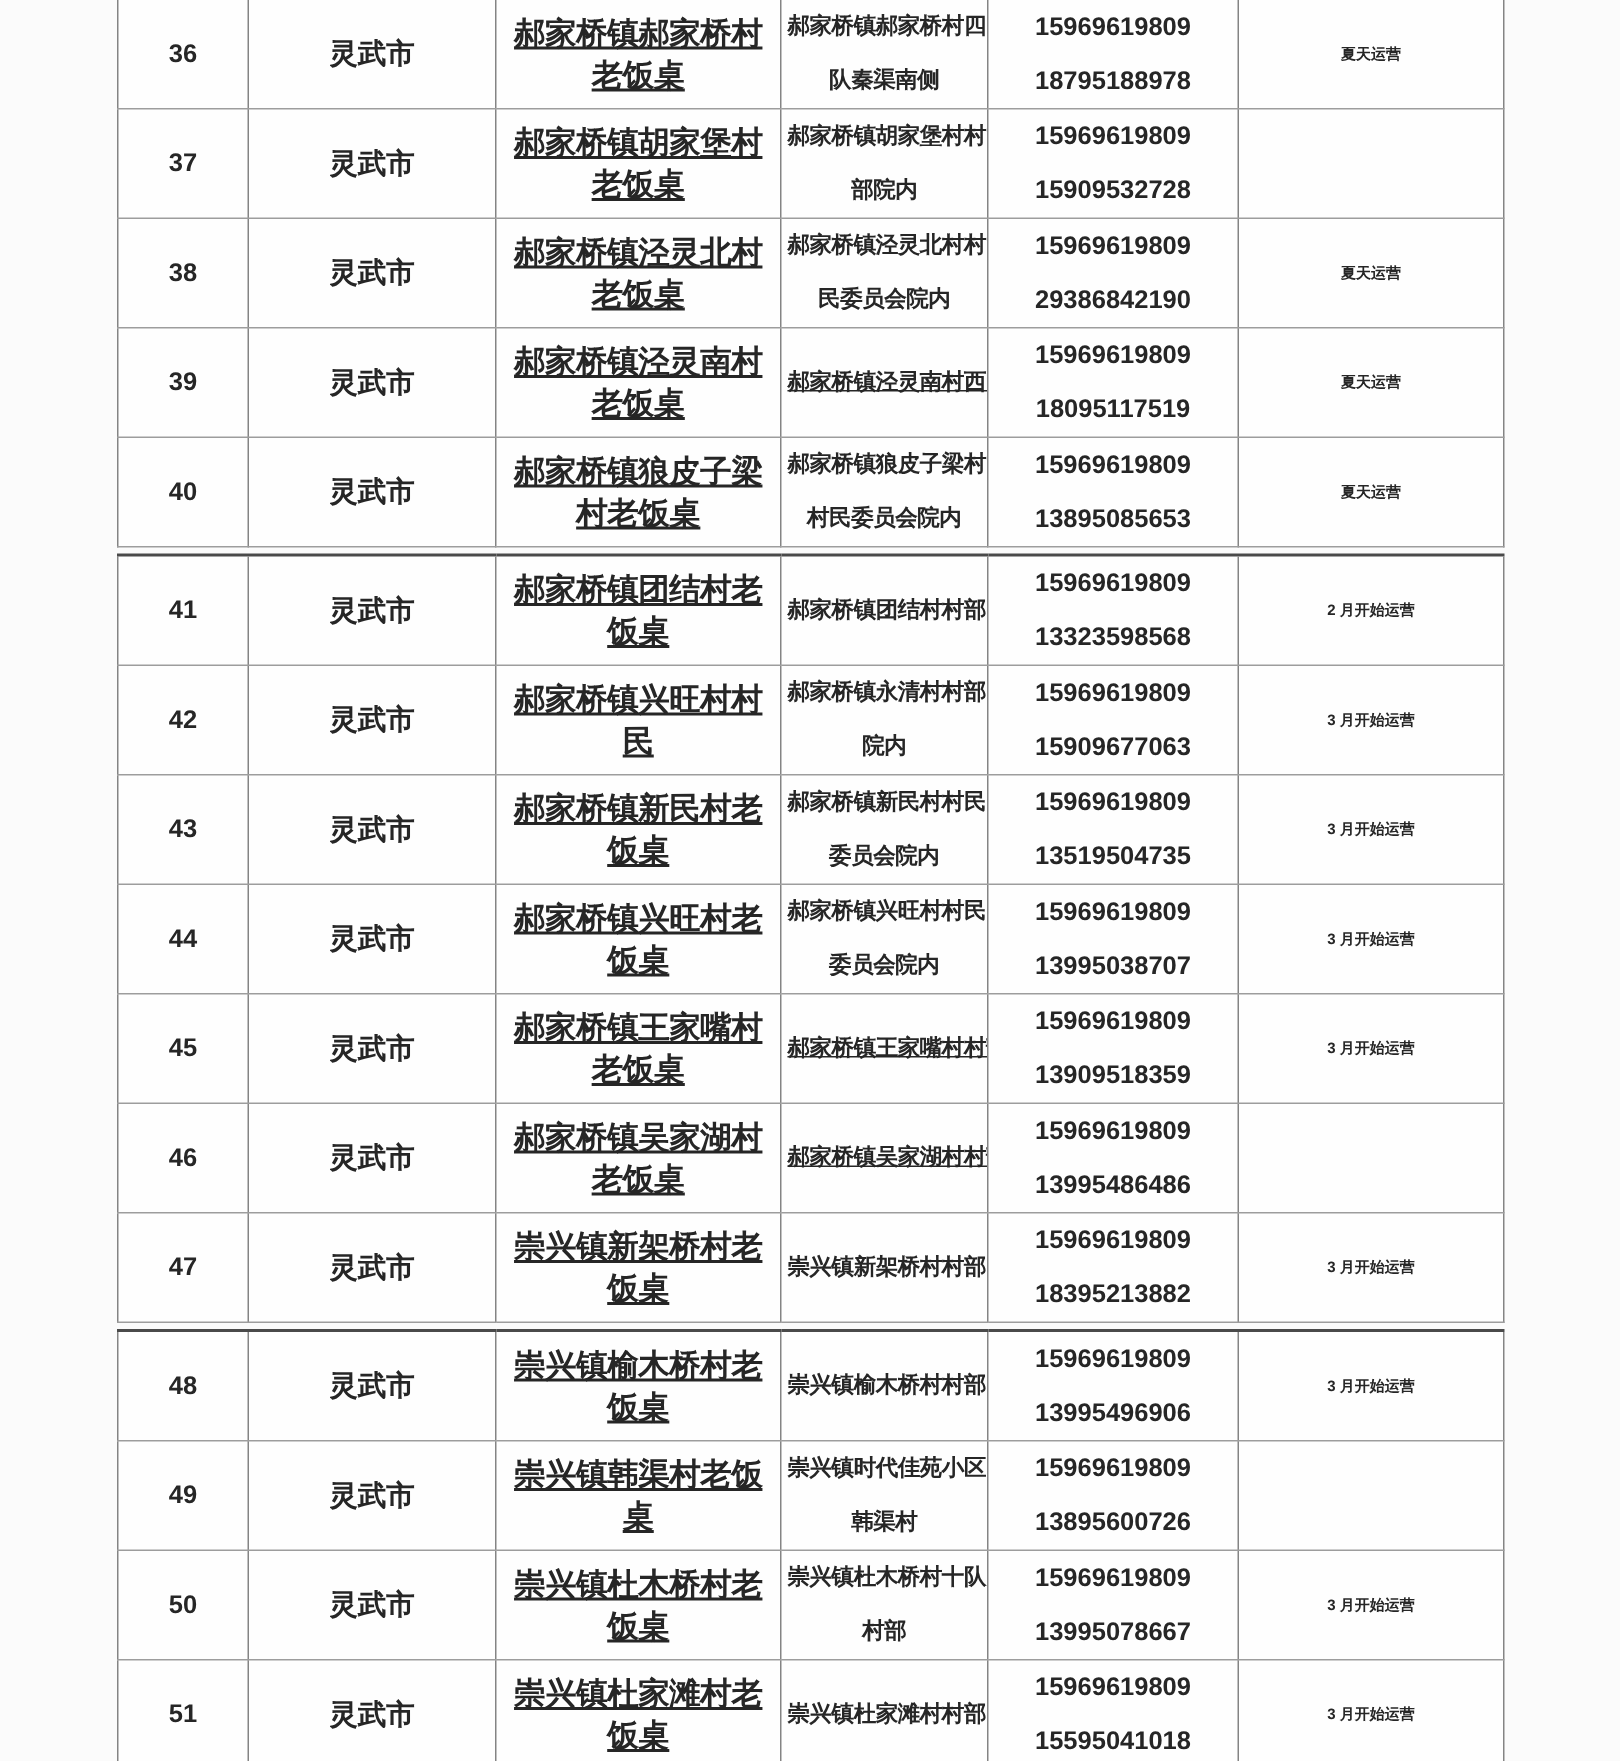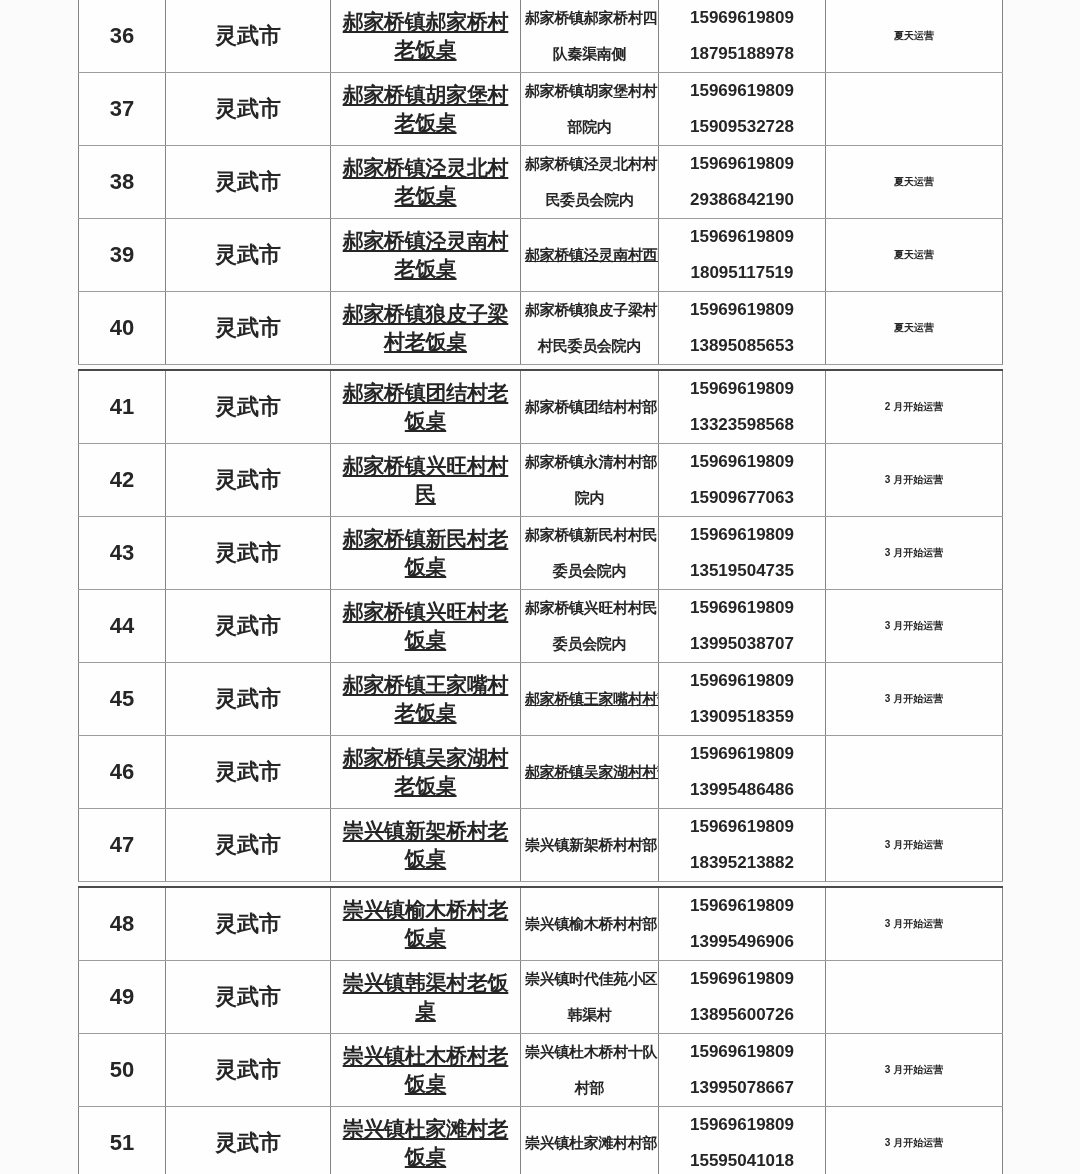--- a/index.html
+++ b/index.html
@@ -27,22 +27,22 @@
     vertical-align:middle;
     padding:0 4px;
     font-weight:700;
     overflow:hidden;
   }
   tr{height:72.5px;}
   tr.cut{height:66px;}
   .s1 tr.cut td{border-top:none;text-align:center;}
   .sec{margin-top:4px;}
   .sec tr:first-child td{border-top:2px solid #4a4a4a;}
-  .c0{font-size:22px;}
-  .c1{font-size:22px;}
+  .c0{font-size:17px;}
+  .c1{font-size:19px;}
   .c2{font-size:21px;letter-spacing:-0.3px;text-decoration:underline;}
   .c3{font-size:15px;letter-spacing:-0.3px;}
   .c3.shrink{font-size:15px;text-decoration:underline;}
   .c4{font-size:17px;}
   .c5{font-size:10px;}
   .ln{line-height:36px;white-space:nowrap;}
 </style>
 </head>
 <body>
 

